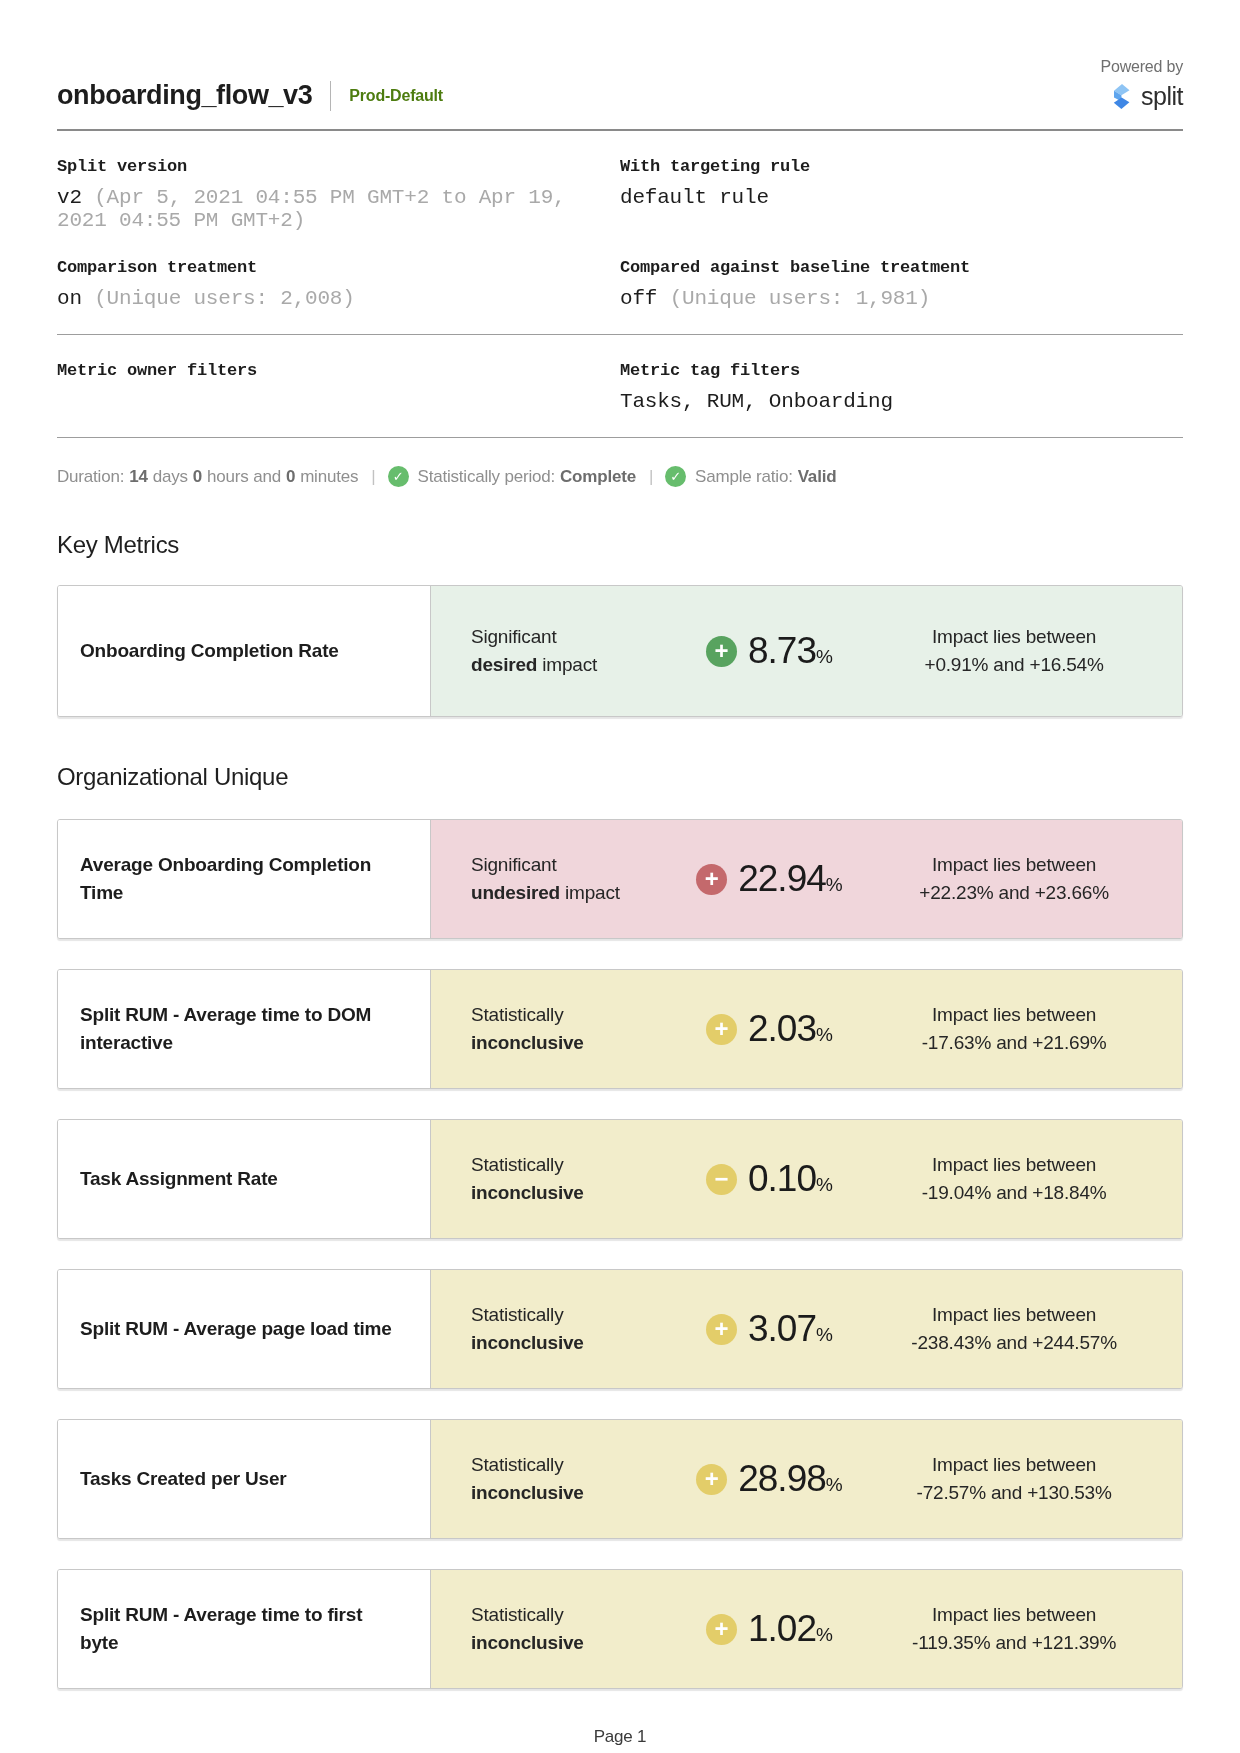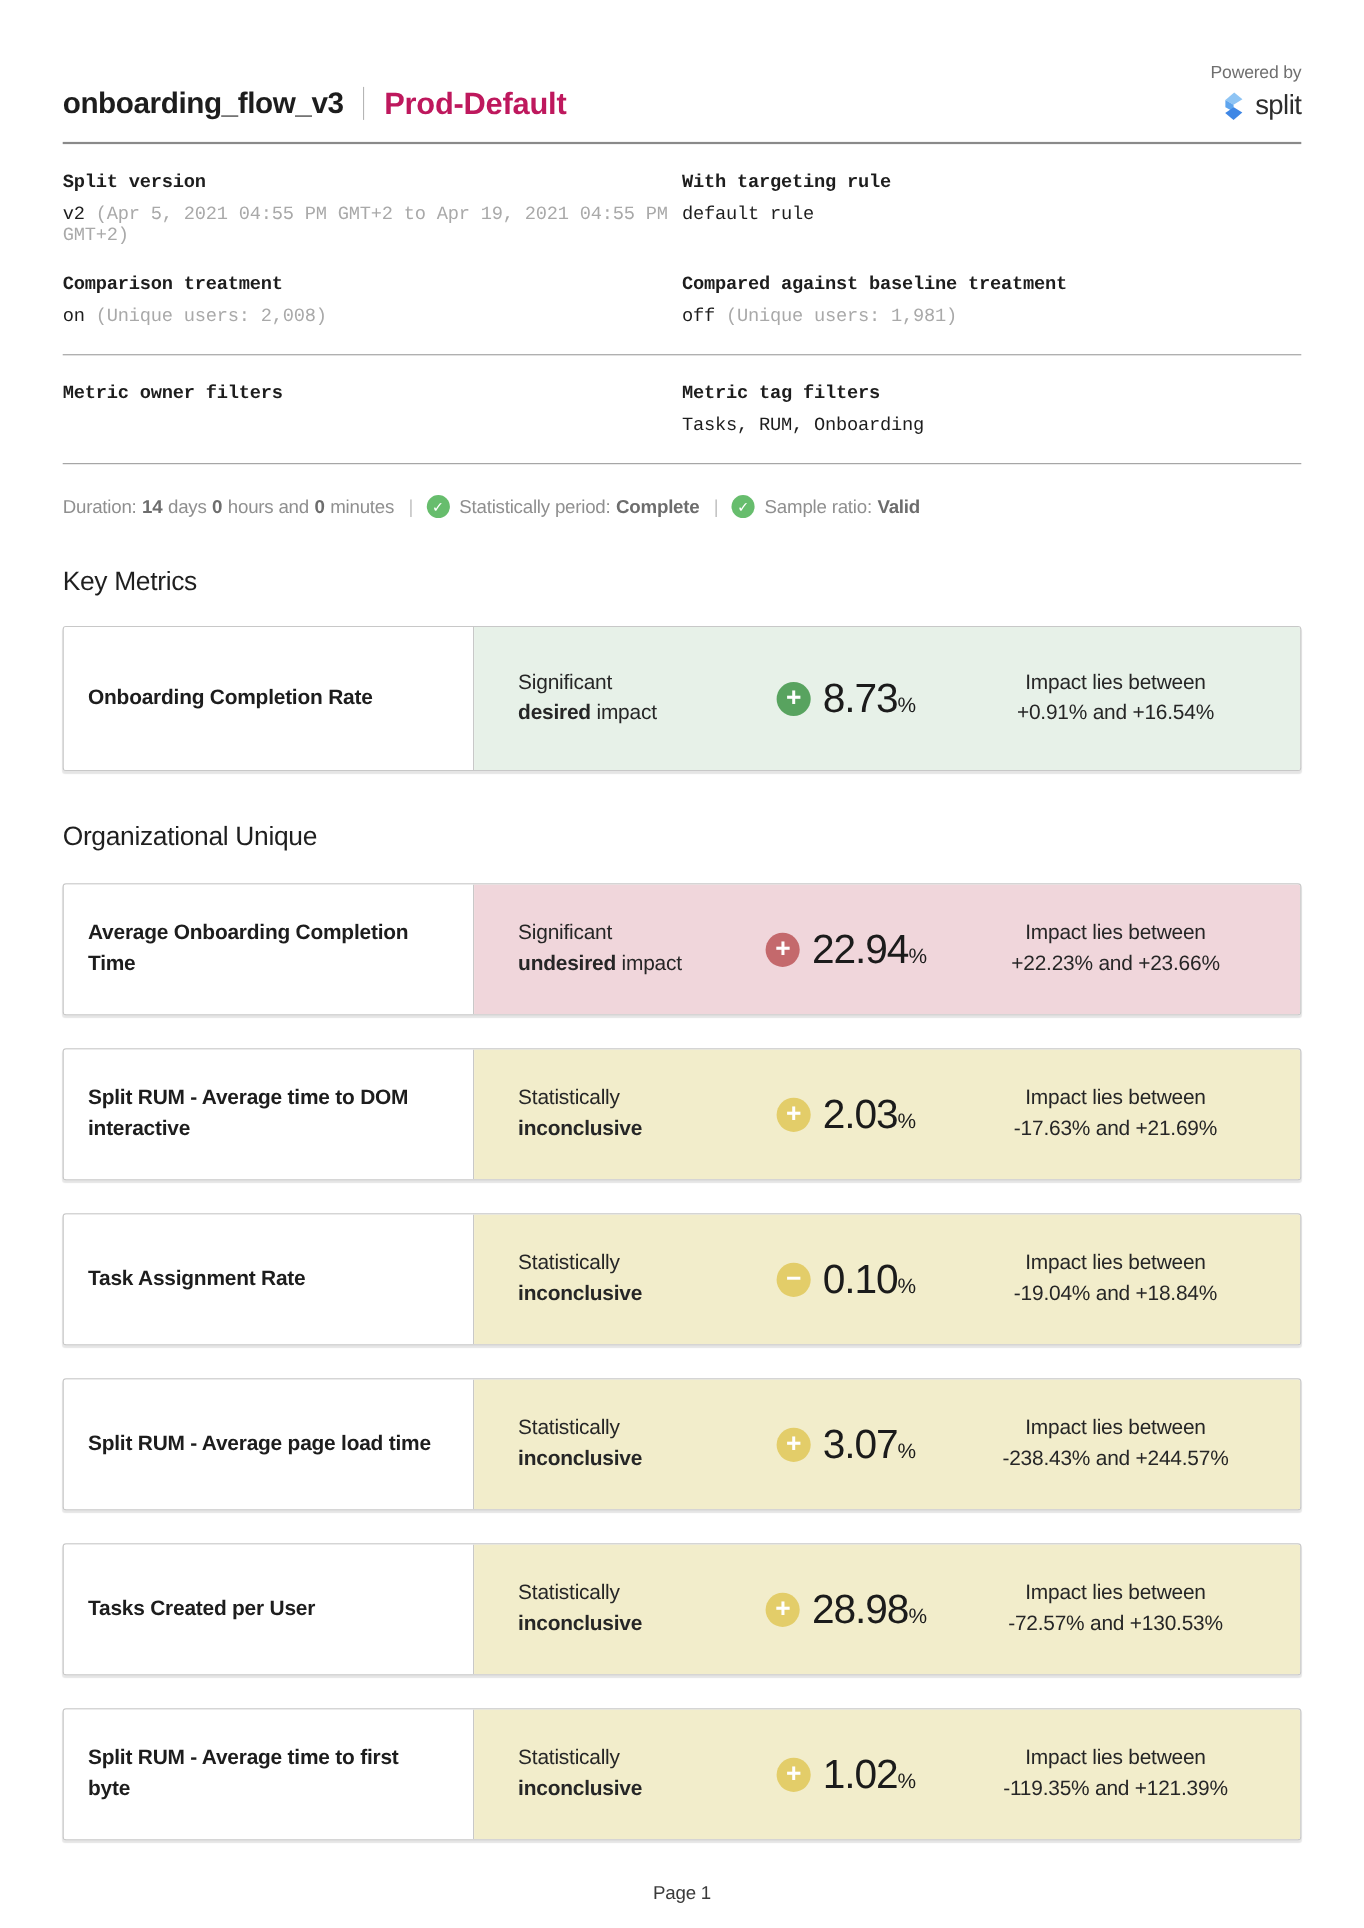--- a/index.html
+++ b/index.html
@@ -11,38 +11,38 @@
   .page {
     width: 1240px;
     min-height: 1753px;
     box-sizing: border-box;
     padding: 58px 57px 42px 57px;
     background: #ffffff;
   }
 
   
   .title-row { display: flex; justify-content: space-between; align-items: flex-end; }
-  .title-left { display: flex; align-items: flex-start; }
+  .title-left { display: flex; align-items: center; }
   .split-title { font-size: 27px; font-weight: 600; margin: 0; color: #1d1d1d; letter-spacing: -0.4px; }
   .title-divider { width: 1px; height: 30px; background: #b5b5b5; margin: 0 18px; }
-  .env-name { font-size: 28px; font-weight: 600; color: #be185d; }
+  .env-name { font-size: 16px; font-weight: 600; color: #4d7c0f; }
   .brand-block { display: flex; flex-direction: column; align-items: flex-end; }
   .powered-by { font-size: 16px; color: #6f6f6f; margin-bottom: 6px; }
   .brand-row { display: flex; align-items: center; gap: 7px; }
   .brand-name { font-size: 25px; font-weight: 400; color: #2d2d2d; letter-spacing: -0.5px; }
 
   .rule { border: none; margin: 0; }
   .rule-dark  { border-top: 2px solid #8a8a8a; margin-top: 18px; }
   .rule-light { border-top: 1px solid #9d9d9d; }
 
   
   .meta-section { padding: 26px 0 24px 0; font-family: Liberation Mono, monospace; }
   .meta-grid { display: grid; grid-template-columns: 1fr 1fr; row-gap: 26px; }
   .meta-label { font-size: 17px; font-weight: 700; color: #1d1d1d; margin-bottom: 10px; }
-  .meta-value { font-size: 17px; color: #1d1d1d; }
+  .meta-value { font-size: 21px; color: #1d1d1d; }
   .mv-detail { color: #a9a9a9; }
 
   
   .status-bar { padding-top: 28px; font-size: 17px; color: #8f8f8f; display: flex; align-items: center; flex-wrap: wrap; }
   .status-bar > span { margin-right: 5px; }
   .sb-strong { color: #6d6d6d; font-weight: 700; }
   .sb-sep { color: #c2c2c2; margin: 0 12px 0 8px !important; }
   .check-icon {
     width: 21px; height: 21px; border-radius: 50%;
     background: #67bd6d; color: #ffffff;

